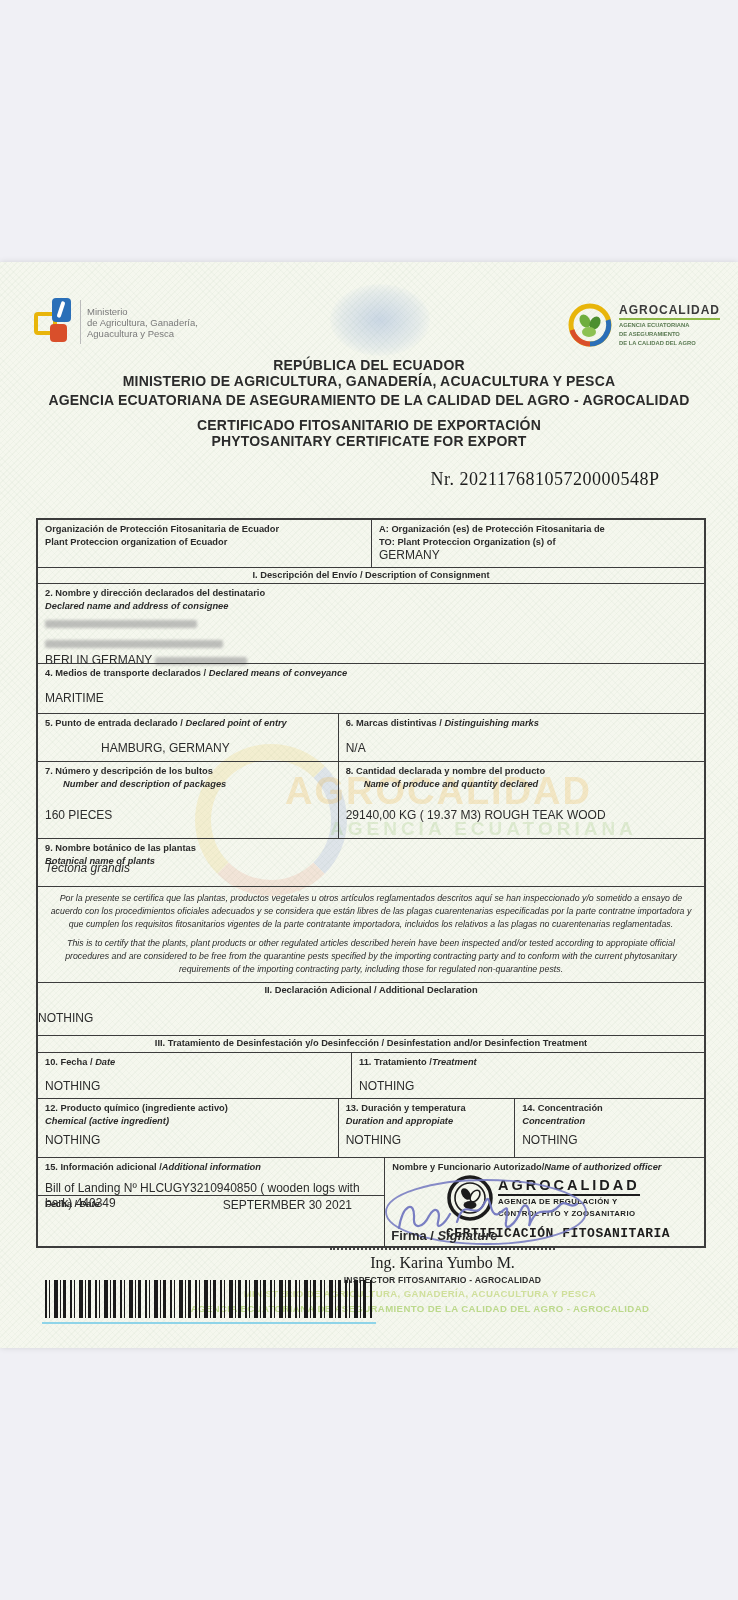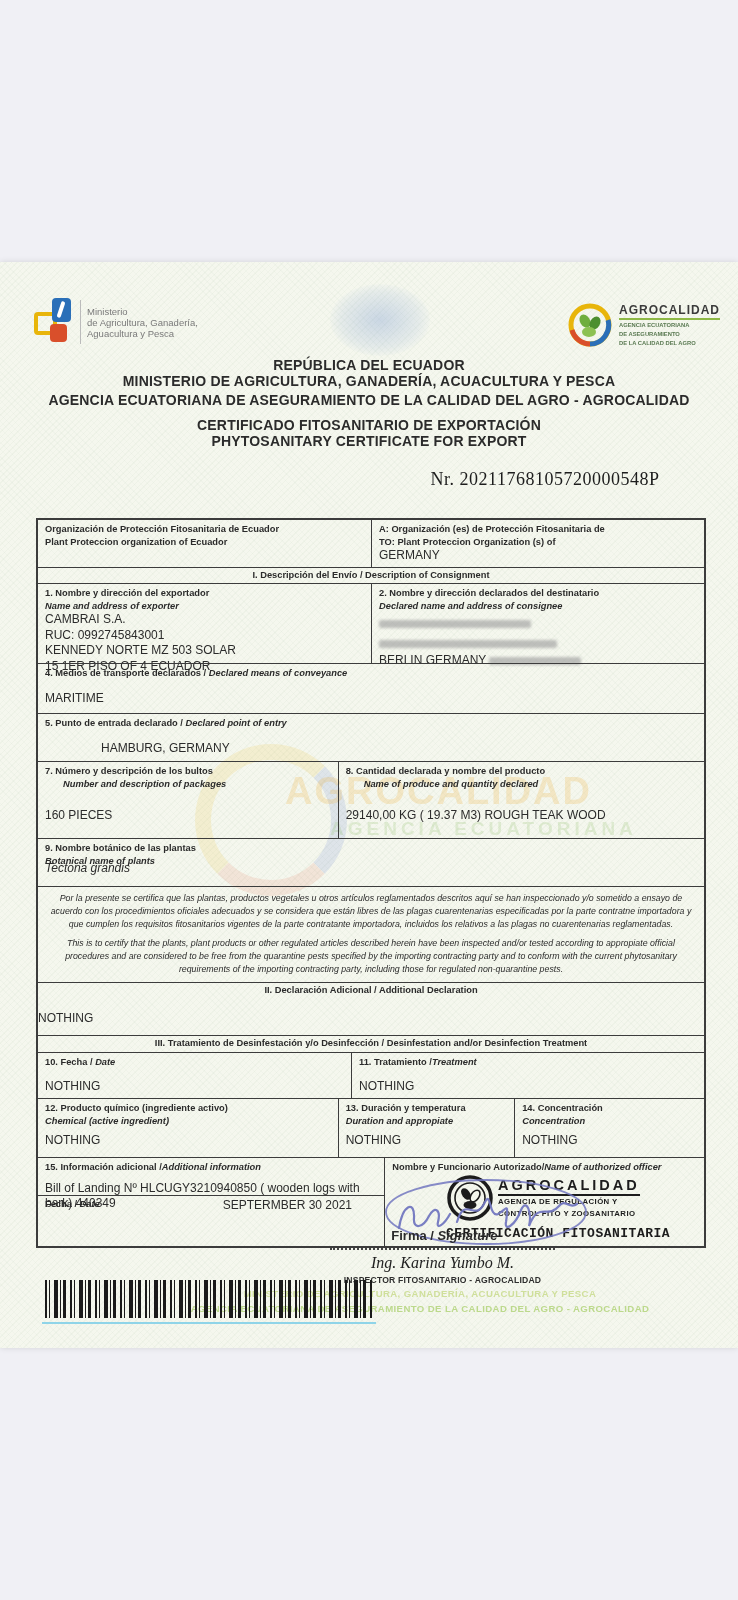--- a/index.html
+++ b/index.html
@@ -71,21 +71,21 @@
   .stamp-top{display:flex;align-items:center;}
   .stamp-texts{margin-left:4px;}
   .stamp-title{font-size:14.5px;font-weight:bold;letter-spacing:3px;border-bottom:2px solid #1c1c1c;padding-bottom:1px;}
   .stamp-line{font-size:7.8px;font-weight:bold;letter-spacing:0.4px;line-height:1.3;margin-top:1px;}
   .stamp-cert{font-family:"Liberation Mono", monospace;font-size:13px;font-weight:bold;letter-spacing:0.5px;margin-top:4px;white-space:nowrap;}
   .sig-svg{position:absolute;left:-4px;top:12px;z-index:3;}
   .firma{position:absolute;left:6px;bottom:3px;font-size:13px;font-weight:bold;z-index:4;}
   
   .dotted{position:absolute;left:330px;top:986px;width:225px;border-top:2px dotted #444;}
   .sig-name{position:absolute;left:300px;top:992px;width:285px;text-align:center;
-    font-family:"Liberation Serif", serif;font-style:italic;font-size:16px;color:#222;}
+    font-family:"Liberation Serif", serif;font-size:16px;color:#222;}
   .sig-role{position:absolute;left:280px;top:1013px;width:325px;text-align:center;font-size:8.6px;font-weight:bold;color:#2e2e2e;letter-spacing:0.2px;}
   .green1{position:absolute;left:120px;top:1026px;width:600px;text-align:center;font-size:9.6px;font-weight:bold;color:#cfdf9b;letter-spacing:0.4px;}
   .green2{position:absolute;left:100px;top:1041px;width:640px;text-align:center;font-size:9.6px;font-weight:bold;color:#bcd98c;letter-spacing:0.4px;}
   .barcode{position:absolute;left:45px;top:1018px;width:328px;height:38px;
     background:repeating-linear-gradient(90deg,
       #1a1a1a 0 2px, transparent 2px 4px,
       #1a1a1a 4px 5px, transparent 5px 9px,
       #1a1a1a 9px 13px, transparent 13px 15px,
       #1a1a1a 15px 16px, transparent 16px 18px,
       #1a1a1a 18px 21px, transparent 21px 25px);
@@ -160,47 +160,43 @@
         <div class="val">GERMANY</div>
       </div>
     </div>
 
     <div class="row" style="height:16px">
       <div class="sechead" style="width:100%">I. Descripción del Envío / Description of Consignment</div>
     </div>
 
     <div class="row" style="height:80px">
       <div class="cell" style="width:50%">
-        <div class="lbl">1. Nombre y dirección del exportador</div>
-        <div class="lbl en">Name and address of exporter</div>
-        <div class="val">CAMBRAI S.A.</div>
-        <div class="val">RUC: 0992745843001</div>
-        <div class="val">KENNEDY NORTE MZ 503 SOLAR</div>
-        <div class="val">15 1ER PISO OF 4 ECUADOR</div>
-      </div>
-      <div class="cell" style="width:50%">
         <div class="lbl">2. Nombre y dirección declarados del destinatario</div>
         <div class="lbl en">Declared name and address of consignee</div>
         <div style="margin-top:2px"><span class="redact" style="width:152px"></span></div>
         <div style="margin-top:2px"><span class="redact" style="width:178px"></span></div>
         <div class="val" style="margin-top:1px"><span>BERLIN  GERMANY</span> <span class="redact" style="width:92px"></span></div>
       </div>
     </div>
 
     <div class="row" style="height:50px">
       <div class="cell" style="width:55%">
         <div class="lbl"><span>4. Medios de transporte declarados /</span> <span class="en">Declared means  of conveyance</span></div>
         <div class="val center" style="margin-top:11px">MARITIME</div>
       </div>
     </div>
 
     <div class="row" style="height:48px">
       <div class="cell" style="width:45%">
         <div class="lbl"><span>5. Punto de entrada declarado /</span> <span class="en">Declared point of entry</span></div>
         <div class="val" style="margin-top:11px;padding-left:56px">HAMBURG, GERMANY</div>
+      </div>
+      <div class="cell" style="width:55%">
+        <div class="lbl"><span>6. Marcas distintivas /</span> <span class="en">Distinguishing marks</span></div>
+        <div class="val center" style="margin-top:11px">N/A</div>
       </div>
     </div>
 
     <div class="row" style="height:77px">
       <div class="cell" style="width:45%">
         <div class="lbl">7. Número y descripción de los bultos</div>
         <div class="lbl en" style="padding-left:18px">Number and description of packages</div>
         <div class="val center" style="margin-top:18px">160 PIECES</div>
       </div>
       <div class="cell" style="width:55%">

